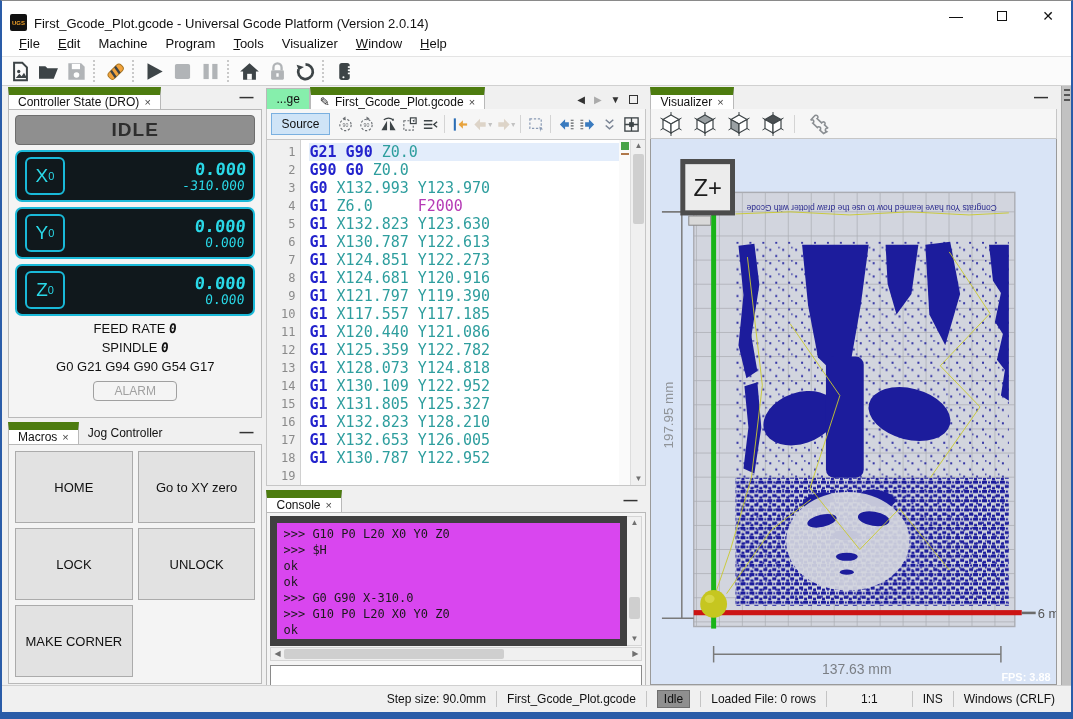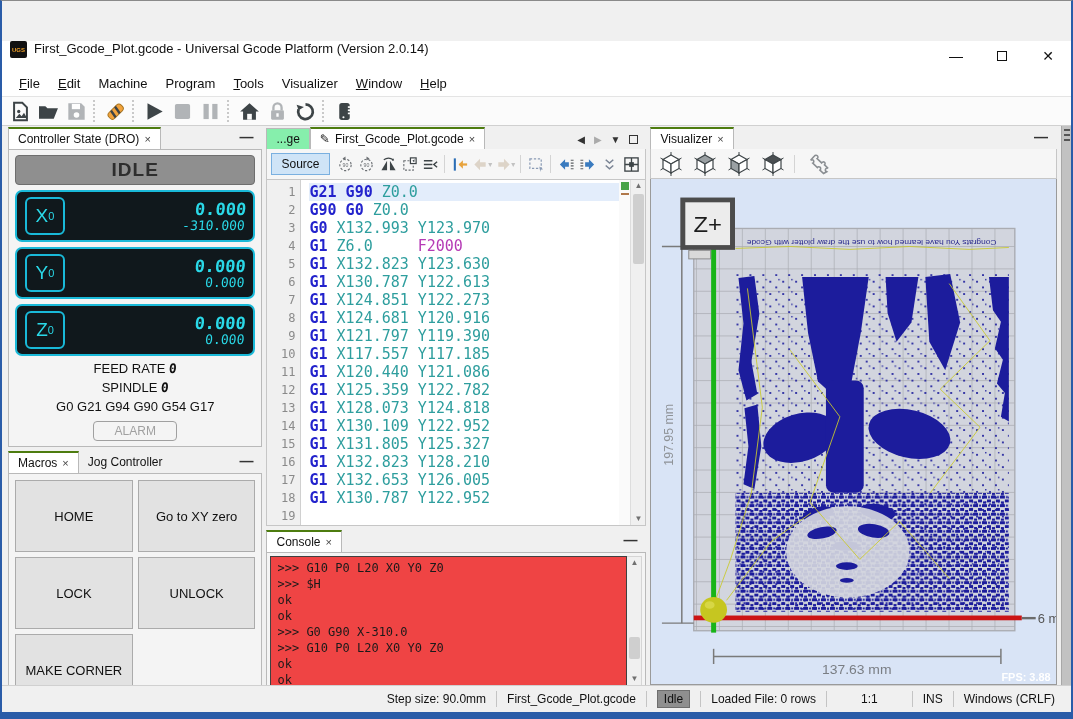--- a/index.html
+++ b/index.html
@@ -2,21 +2,21 @@
 <html><head>
 <meta charset="utf-8">
 <style>
   * { box-sizing: border-box; margin: 0; padding: 0; }
   html,body { background:#9aa7b8; }
   body { font-family: "Liberation Sans", sans-serif; }
   .window { width:1073px; height:719px; background:#f0f0f0; position:relative;
     border-left:2px solid #2a5ca8; border-right:2px solid #2a5ca8; border-top:1px solid #8a8a8a;
     display:flex; flex-direction:column; overflow:hidden; }
   
-  .titlebar { height:30px; background:#ffffff; display:flex; align-items:flex-start; padding-left:8px; flex:0 0 auto;margin-top:40px; }
+  .titlebar { height:30px; background:#ffffff; display:flex; align-items:flex-end; padding-left:8px; flex:0 0 auto; }
   .appicon { width:17px; height:17px; background:#111; color:#f0a028; font-size:6px; font-weight:bold;
     display:flex; align-items:center; justify-content:center; border-radius:2px; margin-right:7px; }
   .title-text { font-size:13px; color:#111; }
   .win-controls { margin-left:auto; display:flex; height:100%; }
   .win-btn { width:46px; display:flex; align-items:center; justify-content:center; font-size:14px; color:#111; }
   .win-btn .maxbox { width:10px; height:10px; border:1px solid #111; display:inline-block; }
   
   .menubar { height:25px; background:#fff; display:flex; align-items:center; padding-left:8px; font-size:13px; color:#111; flex:0 0 auto; }
   .menu-item { padding:3px 9px; }
   .menu-item u { text-decoration:underline; }
@@ -31,21 +31,21 @@
   .main { flex:1 1 auto; display:flex; background:#f0f0f0; overflow:hidden; }
   .col-left { width:256px; margin-left:6px; display:flex; flex-direction:column; }
   .col-center { width:380px; margin-left:4px; display:flex; flex-direction:column; }
   .col-right { width:409px; margin-left:4px; display:flex; flex-direction:column; }
   .dock-strip { width:10px; margin-left:4px; background:#c2c2c2; border-left:1px solid #a8a8a8; }
   .dock-strip i { display:block; width:6px; height:2px; background:#555; margin:3px auto 2px; }
   
   .tabbar { height:23px; display:flex; align-items:flex-end; background:#f0f0f0; position:relative; flex:0 0 auto; }
   .tab { font-size:12px; color:#111; padding:3px 9px 4px; border:1px solid #b9b9b9; border-bottom:none;
     background:#86efac; display:flex; align-items:center; gap:5px; height:21px; }
-  .tab.active { background:#fff; border-top:2px solid #4d7c0f; height:22px; }
+  .tab.active { background:#fff; border-top:8px solid #4d7c0f; height:22px; }
   .tab .x { color:#444; font-size:11px; }
   .panel-min { margin-left:auto; padding:0 9px 4px; color:#333; font-size:14px; font-weight:bold; }
   .nav-ctrls { margin-left:auto; display:flex; align-items:center; gap:9px; padding:0 8px 4px; font-size:10px; color:#333; }
   .nav-ctrls .dim { color:#aaa; }
   .nav-ctrls .maxbox { width:9px; height:9px; border:1px solid #333; display:inline-block; }
   
   .dro-panel { height:332px; display:flex; flex-direction:column; }
   .dro-body { flex:1; background:#f4f4f4; border:1px solid #b9b9b9; padding:5px 6px; }
   .idle-banner { height:30px; background:#8f8f8f; border:1px solid #6e6e6e; border-radius:4px;
     display:flex; align-items:center; justify-content:center; font-weight:bold; font-size:19px;
@@ -91,21 +91,21 @@
   .ed-scroll { width:15px; background:#f0f0f0; border-left:1px solid #ddd; display:flex; flex-direction:column; align-items:center; }
   .ed-anno { width:11px; background:#fafafa; display:flex; flex-direction:column; align-items:center; padding-top:2px; gap:3px; }
   .anno-green { width:8px; height:8px; background:#48a348; }
   .anno-caret { width:8px; height:2px; background:#b0784a; }
   .sarrow { font-size:8px; color:#707070; line-height:12px; }
   .sthumb { width:11px; background:#cfcfcf; border-radius:2px; }
   
   .console-panel { margin-top:3px; flex:1; display:flex; flex-direction:column; }
   .console-body { flex:1; background:#f4f4f4; border:1px solid #b9b9b9; padding:3px; display:flex; flex-direction:column; }
   .console-out-row { display:flex; height:130px; }
-  .console-out { flex:1; background:#ef4444; border:1px solid #404040; padding:3px 6px;
+  .console-out { flex:1; background:#d946ef; border:7px solid #404040; padding:3px 6px;
     font-family:"DejaVu Sans Mono", monospace; font-size:12px; line-height:16px; color:#1a1a1a; overflow:hidden; }
   .console-vscroll { width:15px; background:#f0f0f0; border:1px solid #d5d5d5; border-left:none;
     display:flex; flex-direction:column; align-items:center; }
   .console-hscroll { height:14px; margin-top:1px; background:#f0f0f0; border:1px solid #d5d5d5;
     display:flex; align-items:center; }
   .hthumb { height:10px; background:#cfcfcf; border-radius:2px; }
   .console-input { height:23px; margin-top:4px; background:#fff; border:1px solid #8a8a8a; }
   
   .viz-toolbar { height:30px; background:#f6f6f6; border:1px solid #c6c6c6; border-top:none;
     display:flex; align-items:center; padding:0 5px; gap:4px; flex:0 0 auto; }

